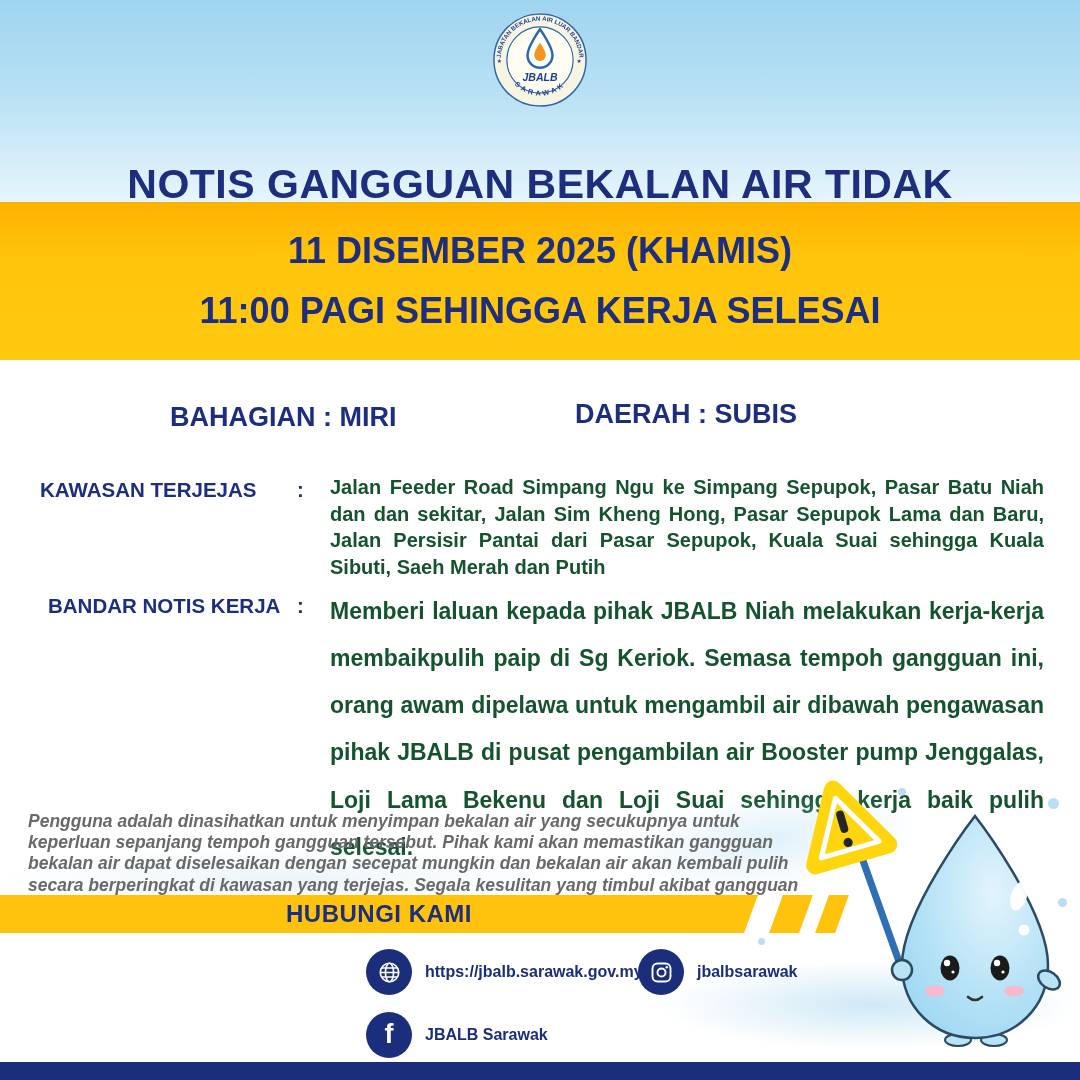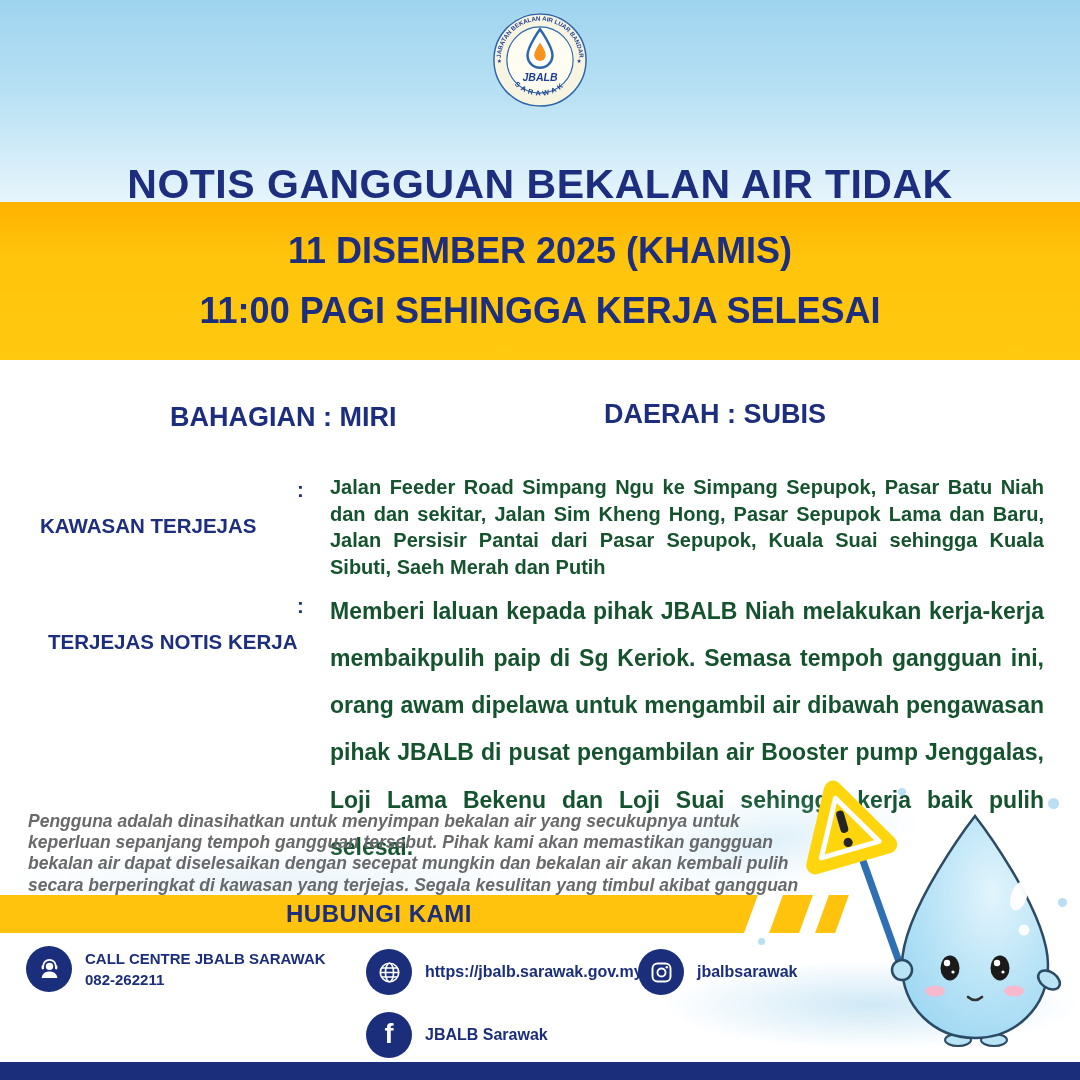--- a/index.html
+++ b/index.html
@@ -16,27 +16,27 @@
   
   .schedule-banner{position:absolute;top:202px;left:0;width:1080px;height:158px;
     background:linear-gradient(180deg,#ffb200 0%,#ffc40c 35%,#ffc90f 100%);
     display:flex;flex-direction:column;align-items:center;justify-content:center;gap:18px;}
   .schedule-banner .line{font-size:36px;font-weight:bold;color:#1c2e7d;}
 
   
   .region-row{position:absolute;top:402px;left:0;width:1080px;height:36px;
     font-size:27px;font-weight:bold;color:#1c2e7d;}
   .bahagian{position:absolute;left:170px;top:0;}
-  .daerah{position:absolute;left:604px;top:-3px;}
+  .daerah{position:absolute;left:575px;top:-3px;}
 
   
   .info-row{position:absolute;left:0;width:1080px;}
   .row-kawasan{top:474px;}
   .row-huraian{top:588px;}
-  .info-label{position:absolute;left:40px;top:4px;width:250px;font-size:20.5px;font-weight:bold;color:#1c2e7d;margin-top:36px;}
+  .info-label{position:absolute;left:40px;top:4px;width:250px;font-size:20.5px;font-weight:bold;color:#1c2e7d;}
   .row-huraian .info-label{left:48px;top:6px;}
   .info-colon{position:absolute;left:297px;top:4px;font-size:20.5px;font-weight:bold;color:#1c2e7d;}
   .row-huraian .info-colon{top:6px;}
   .info-text{position:absolute;left:330px;top:0;width:714px;font-size:20px;font-weight:bold;
     color:#14532d;text-align:justify;line-height:1.33;}
   .row-huraian .info-text{font-size:23px;line-height:2.05;}
 
   
   .disclaimer{position:absolute;top:793px;left:28px;width:772px;font-size:17.5px;
     font-style:italic;font-weight:600;color:#68696b;line-height:1.22;}
@@ -119,56 +119,41 @@
     <span class="daerah">DAERAH : SUBIS</span>
   </div>
 
   <div class="info-row row-kawasan">
     <div class="info-label">KAWASAN TERJEJAS</div>
     <div class="info-colon">:</div>
     <div class="info-text">Jalan Feeder Road Simpang Ngu ke Simpang Sepupok, Pasar Batu Niah dan dan sekitar, Jalan Sim Kheng Hong, Pasar Sepupok Lama dan Baru, Jalan Persisir Pantai dari Pasar Sepupok, Kuala Suai sehingga Kuala Sibuti, Saeh Merah dan Putih</div>
   </div>
 
   <div class="info-row row-huraian">
-    <div class="info-label">TERJEJAS NOTIS KERJA</div>
+    <div class="info-label">BANDAR NOTIS KERJA</div>
     <div class="info-colon">:</div>
     <div class="info-text">Memberi laluan kepada pihak JBALB Niah melakukan kerja-kerja membaikpulih paip di Sg Keriok. Semasa tempoh gangguan ini, orang awam dipelawa untuk mengambil air dibawah pengawasan pihak JBALB di pusat pengambilan air Booster pump Jenggalas, Loji Lama Bekenu dan Loji Suai sehingga kerja baik pulih selesai.</div>
   </div>
 
   <div class="splash splash-3"></div>
   <div class="splash splash-2"></div>
   <div class="splash splash-1"></div>
   <div class="bubble bubble-1"></div>
   <div class="bubble bubble-2"></div>
   <div class="bubble bubble-3"></div>
   <div class="bubble bubble-4"></div>
 
   <p class="disclaimer">Pengguna adalah dinasihatkan untuk menyimpan bekalan air yang secukupnya untuk keperluan sepanjang tempoh gangguan tersebut. Pihak kami akan memastikan gangguan bekalan air dapat diselesaikan dengan secepat mungkin dan bekalan air akan kembali pulih secara berperingkat di kawasan yang terjejas. Segala kesulitan yang timbul akibat gangguan ini adalah sangat dikesali.</p>
 
   <div class="contact-banner">
     <span class="heading">HUBUNGI KAMI</span>
   </div>
   <div class="stripe stripe-1"></div>
   <div class="stripe stripe-2"></div>
 
-  <div class="contact-item contact-call">
-    <div class="icon-circle">
-      <svg viewBox="0 0 24 24">
-        <circle cx="12" cy="9.2" r="3.3" fill="#fff"></circle>
-        <path d="M5 19.5c.6-3.9 3.4-5.7 7-5.7s6.4 1.8 7 5.7z" fill="#fff"></path>
-        <path d="M6.4 9a5.6 5.6 0 0 1 11.2 0" stroke="#fff" stroke-width="1.6" fill="none"></path>
-        <rect x="5" y="8.3" width="2.1" height="3.6" rx="1" fill="#fff"></rect>
-        <rect x="16.9" y="8.3" width="2.1" height="3.6" rx="1" fill="#fff"></rect>
-      </svg>
-    </div>
-    <div class="contact-text">
-      <div>CALL CENTRE JBALB SARAWAK</div>
-      <div>082-262211</div>
-    </div>
-  </div>
 
   <div class="contact-item contact-web">
     <div class="icon-circle">
       <svg viewBox="0 0 24 24" fill="none" stroke="#fff" stroke-width="1.5">
         <circle cx="12" cy="12" r="8.2"></circle>
         <ellipse cx="12" cy="12" rx="3.6" ry="8.2"></ellipse>
         <path d="M3.8 12h16.4M4.9 8h14.2M4.9 16h14.2"></path>
       </svg>
     </div>
     <div class="contact-text single">https://jbalb.sarawak.gov.my/</div>

